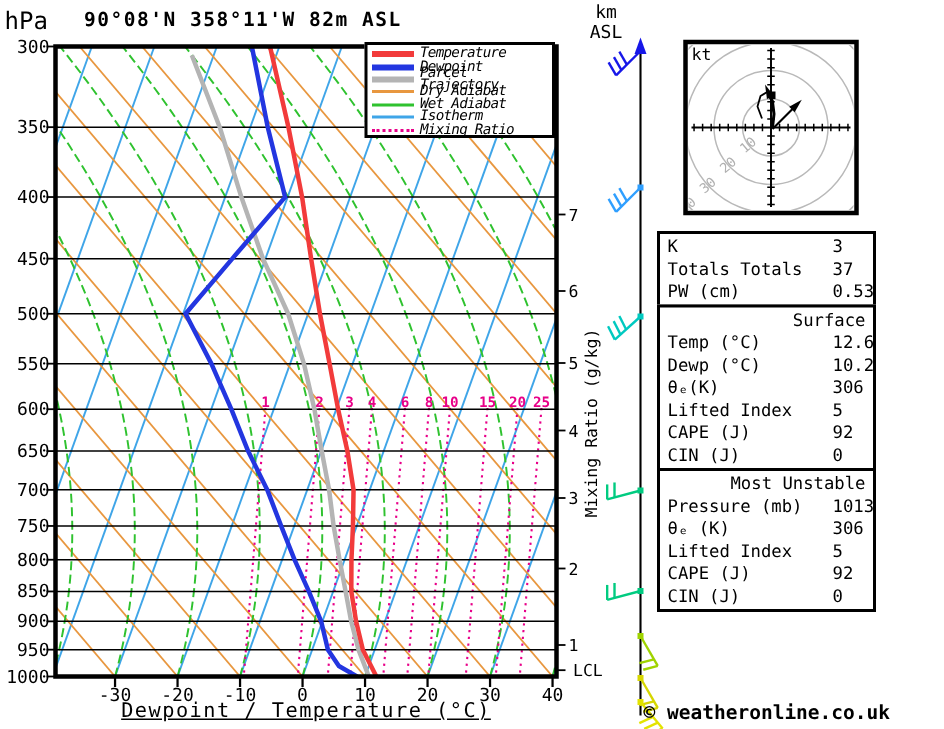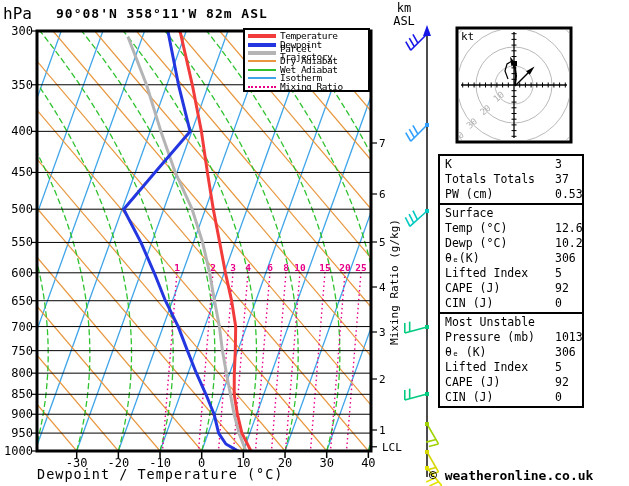--- a/index.html
+++ b/index.html
@@ -4,31 +4,31 @@
 <style>
   html,body{margin:0;padding:0;background:#fff;}
   #stage{position:relative;width:629px;height:486px;background:#fff;overflow:hidden;
          font-family:"DejaVu Sans Mono",monospace;color:#000;}
   #diagram{position:absolute;left:0;top:0;}
   .lbl{position:absolute;white-space:nowrap;}
   #hpa-label{left:3px;top:4px;font-size:16px;}
   #title{left:56px;top:6px;font-size:13px;font-weight:bold;letter-spacing:1px;}
   #km-label{left:370px;top:2px;width:30px;text-align:center;font-size:12px;line-height:13px;margin-left:19px;}
   #date-label{left:407px;top:6px;font-size:13px;font-weight:bold;}
-  #xaxis-label{left:37px;top:466px;width:334px;text-align:left;font-size:13.5px;letter-spacing:1px;}
+  #xaxis-label{left:37px;top:466px;width:334px;text-align:center;font-size:13.5px;letter-spacing:1px;text-decoration:underline;}
   #copyright{left:429px;top:468px;font-size:13px;font-weight:bold;}
   #legend{position:absolute;left:243px;top:28px;width:127px;height:64px;border:2px solid #000;
-          background:#fff;box-sizing:border-box;padding:2px 0 0 3px;}
+          background:#fff;box-sizing:border-box;padding:2px 0 0 3px;font-style:italic;}
   .legend-row{display:flex;align-items:center;height:8.4px;}
   .legend-swatch{width:28px;margin-right:4px;flex:0 0 28px;}
   .legend-text{font-size:9.5px;line-height:8px;letter-spacing:-0.5px;}
   #table{position:absolute;left:438px;top:154px;width:146px;font-size:11.5px;}
   .tsection{border:2px solid #000;background:#fff;box-sizing:border-box;padding:1px 0 1px 5px;margin-top:-2px;}
   .tsection:first-child{margin-top:0;}
-  .thead{text-align:left;line-height:15px;padding-right:5px;}
+  .thead{text-align:right;line-height:15px;padding-right:5px;}
   .trow{position:relative;line-height:15px;}
   .tval{position:absolute;left:110px;top:0;}
 </style>
 </head>
 <body>
 <div id="stage">
 
   <svg id="diagram" width="629" height="486">
       <defs>
         <clipPath id="plotclip">

